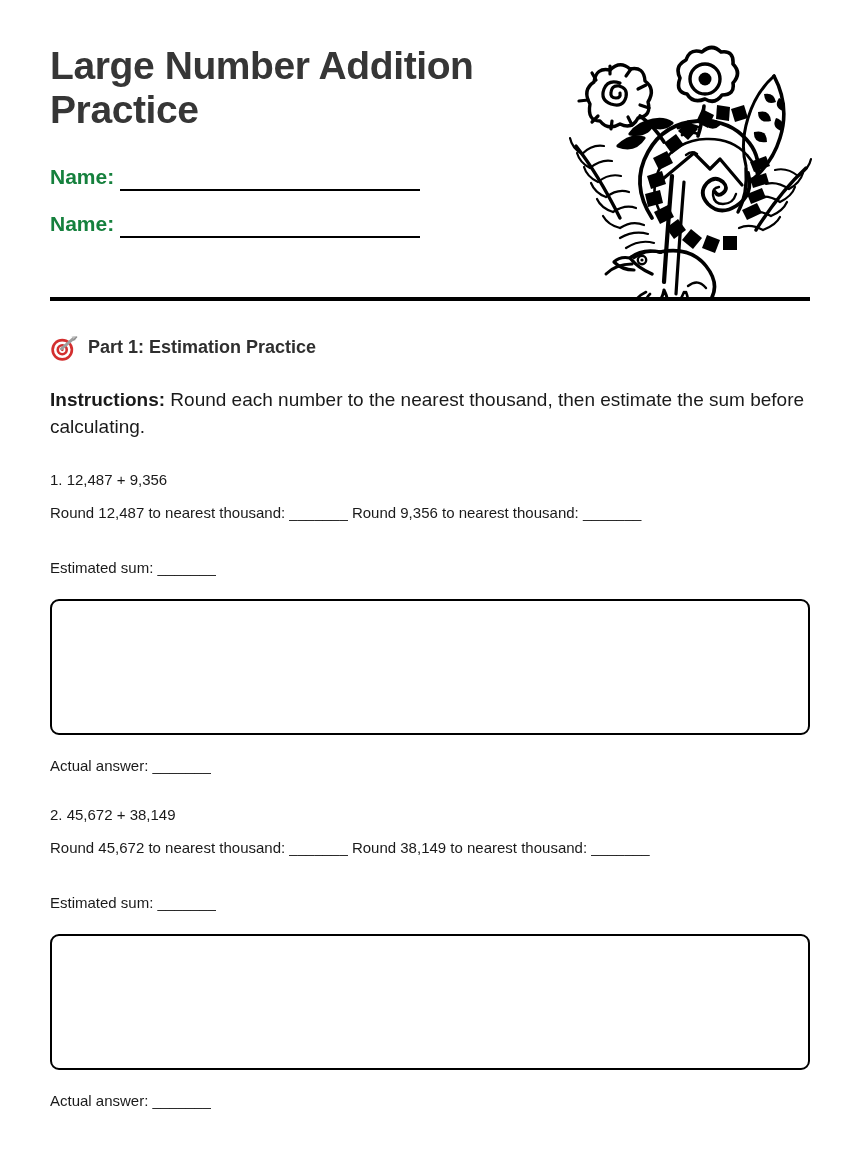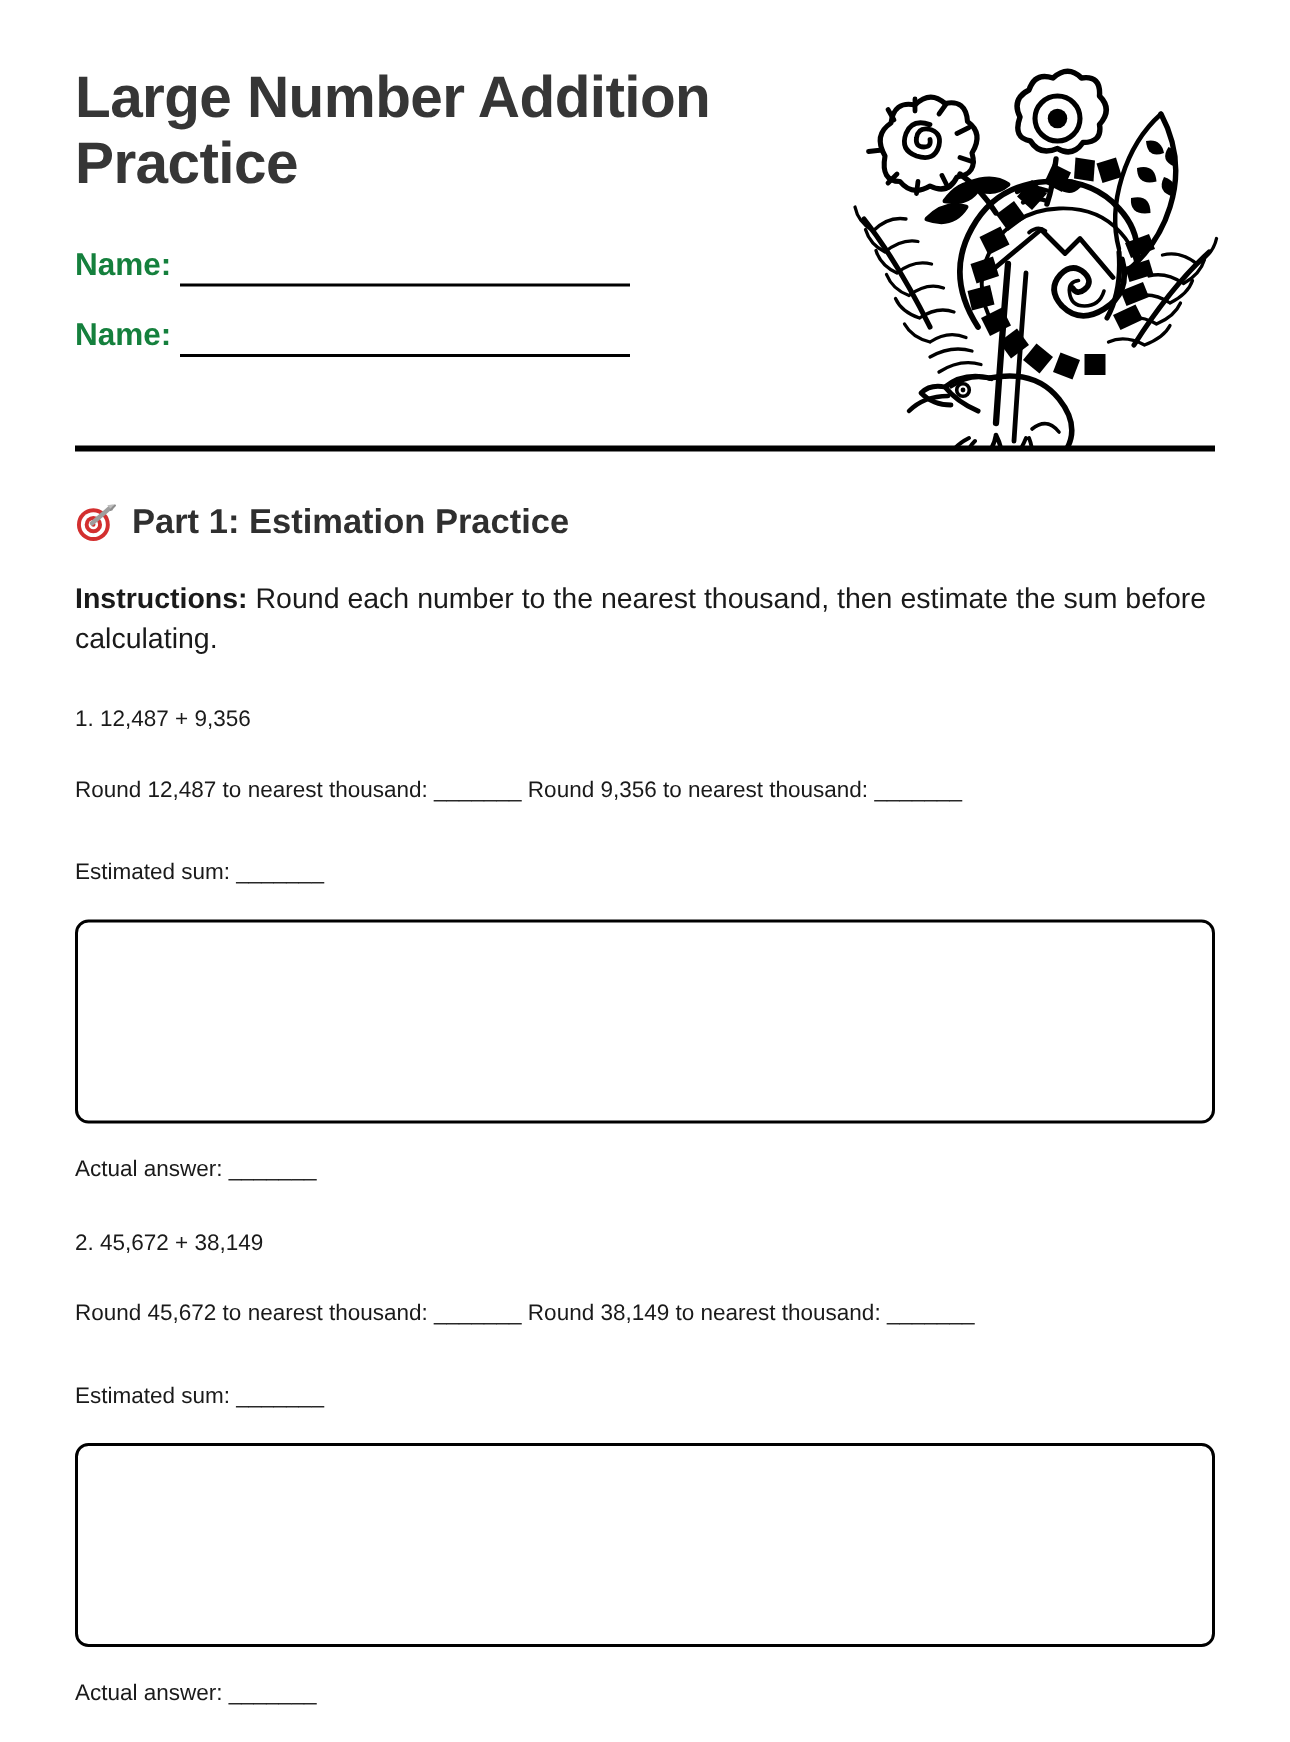--- a/index.html
+++ b/index.html
@@ -82,21 +82,21 @@
   }
 
   
   .section-head {
     display: flex;
     align-items: center;
     gap: 10px;
     margin-top: 33px;
   }
   .section-title {
-    font-size: 23px;
+    font-size: 18px;
     font-weight: bold;
     color: #2f2f2f;
     line-height: 1.1;
     margin: 0;
   }
   .target-icon { width: 28px; height: 28px; flex: 0 0 28px; display: block; }
   .target-icon svg { display: block; width: 100%; height: 100%; }
 
   .instructions {
     margin-top: 25px;
@@ -108,21 +108,21 @@
   
   .problem { margin-top: 0; }
   .problem-title {
     font-size: 15px;
     font-weight: normal;
     margin-top: 30px;
     line-height: 1.3;
   }
   .round-line {
     font-size: 15px;
-    margin-top: 27px;
+    margin-top: 13px;
     line-height: 1.3;
     white-space: pre;
   }
   .est-line {
     font-size: 15px;
     margin-top: 36px;
     line-height: 1.3;
     white-space: pre;
   }
   .workbox {

